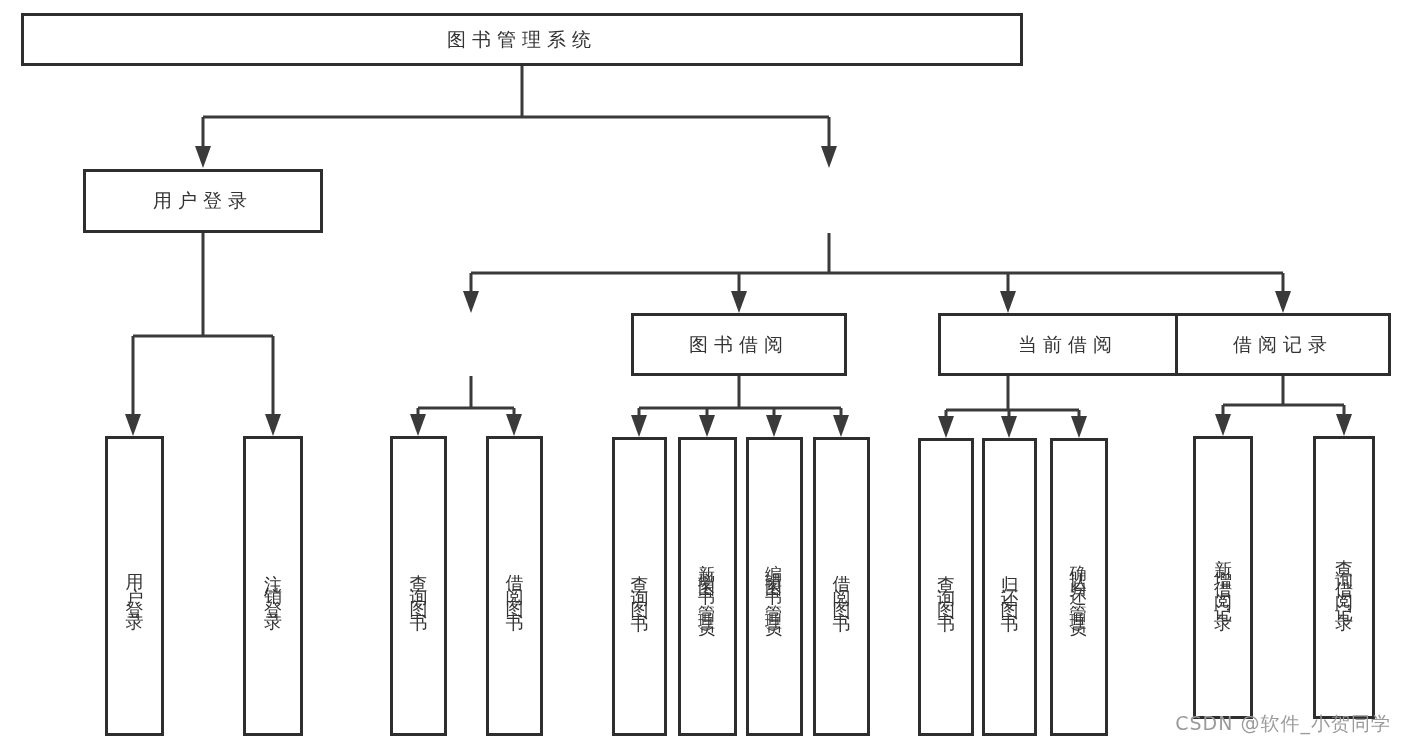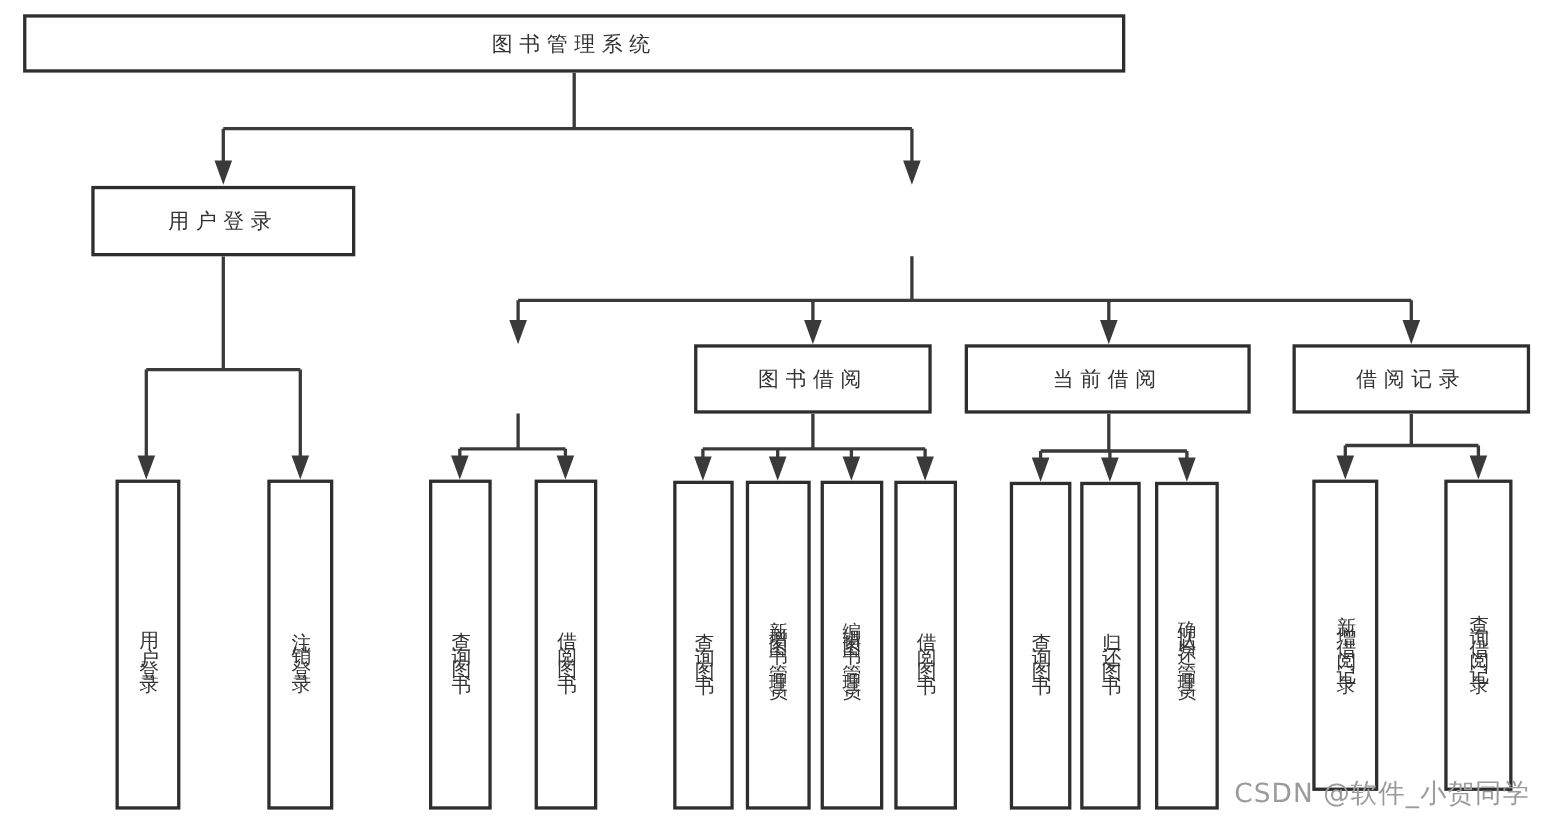--- a/index.html
+++ b/index.html
@@ -25,21 +25,21 @@
     box-sizing:border-box;
     display:flex;align-items:center;justify-content:center;
     writing-mode:vertical-rl;text-orientation:mixed;
     font-size:18px;letter-spacing:13px;color:#333333;
     white-space:nowrap;
   }
   .leaf.tight{font-size:17px;letter-spacing:8px;}
   .watermark{
     position:absolute;z-index:2;
     right:14px;bottom:10px;
-    font-size:24px;color:#9b9b9b;letter-spacing:1px;
+    font-size:19px;color:#9b9b9b;letter-spacing:1px;
   }
 </style>
 </head>
 <body>
 
 <div class="canvas">
 
   <svg class="wires" width="1405" height="747" viewBox="0 0 1405 747">
     <g stroke="#3a3a3a" stroke-width="3" fill="none">
 
@@ -78,21 +78,21 @@
       <polygon points="1215,414 1231,414 1223,436"></polygon>
       <polygon points="1336,414 1352,414 1344,436"></polygon>
     </g>
   </svg>
 
   <div class="node" style="left:21px;top:13px;width:1002px;height:53px">图书管理系统</div>
 
   <div class="node" style="left:83px;top:169px;width:240px;height:64px">用户登录</div>
 
   <div class="node" style="left:631px;top:313px;width:216px;height:63px">图书借阅</div>
-  <div class="node" style="left:877px;top:313px;width:260px;height:63px">当前借阅</div>
+  <div class="node" style="left:938px;top:313px;width:260px;height:63px">当前借阅</div>
   <div class="node" style="left:1175px;top:313px;width:216px;height:63px">借阅记录</div>
 
   <div class="leaf" style="left:105px;top:436px;width:59px;height:300px">用户登录</div>
   <div class="leaf" style="left:243px;top:436px;width:60px;height:300px">注销登录</div>
 
   <div class="leaf" style="left:390px;top:436px;width:57px;height:300px">查询图书</div>
   <div class="leaf" style="left:486px;top:436px;width:57px;height:300px">借阅图书</div>
 
   <div class="leaf" style="left:612px;top:437px;width:55px;height:299px">查询图书</div>
   <div class="leaf tight" style="left:678px;top:437px;width:59px;height:299px">新增图书（管理员）</div>

